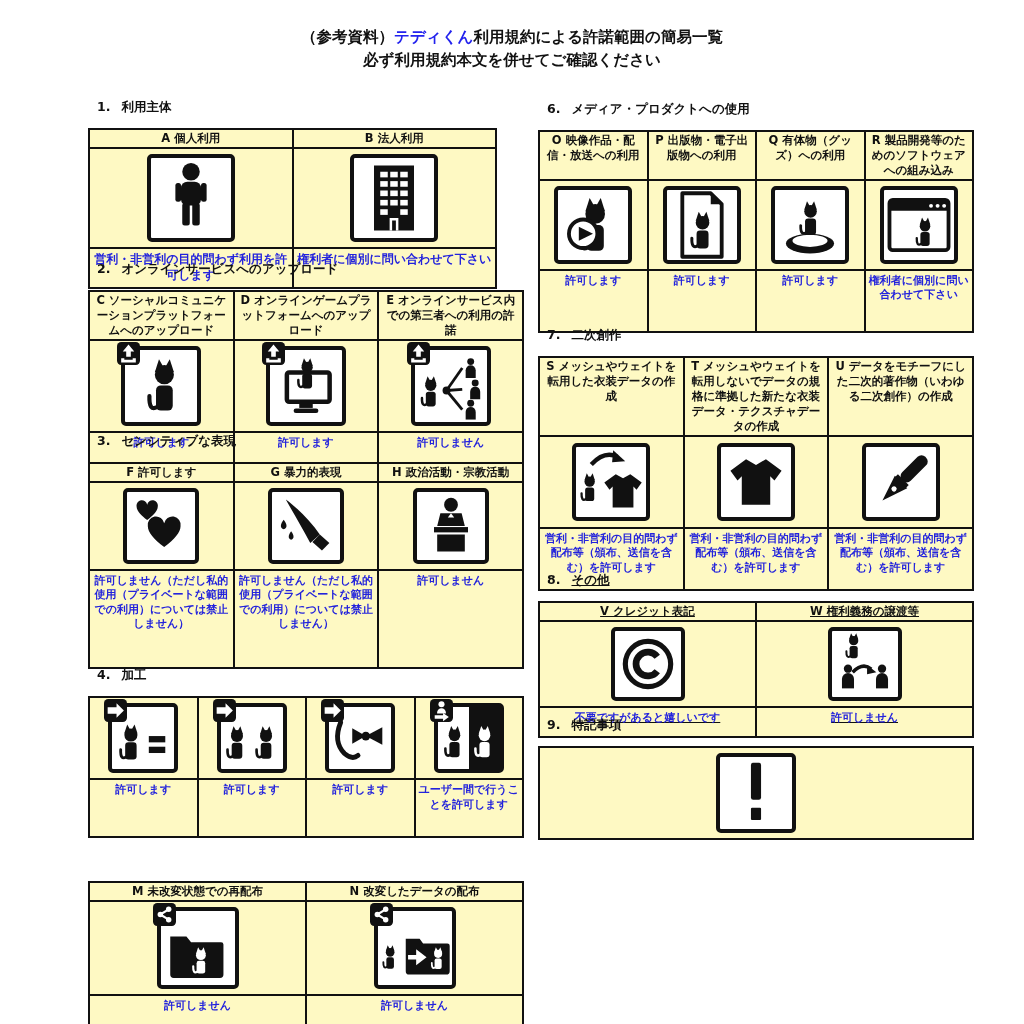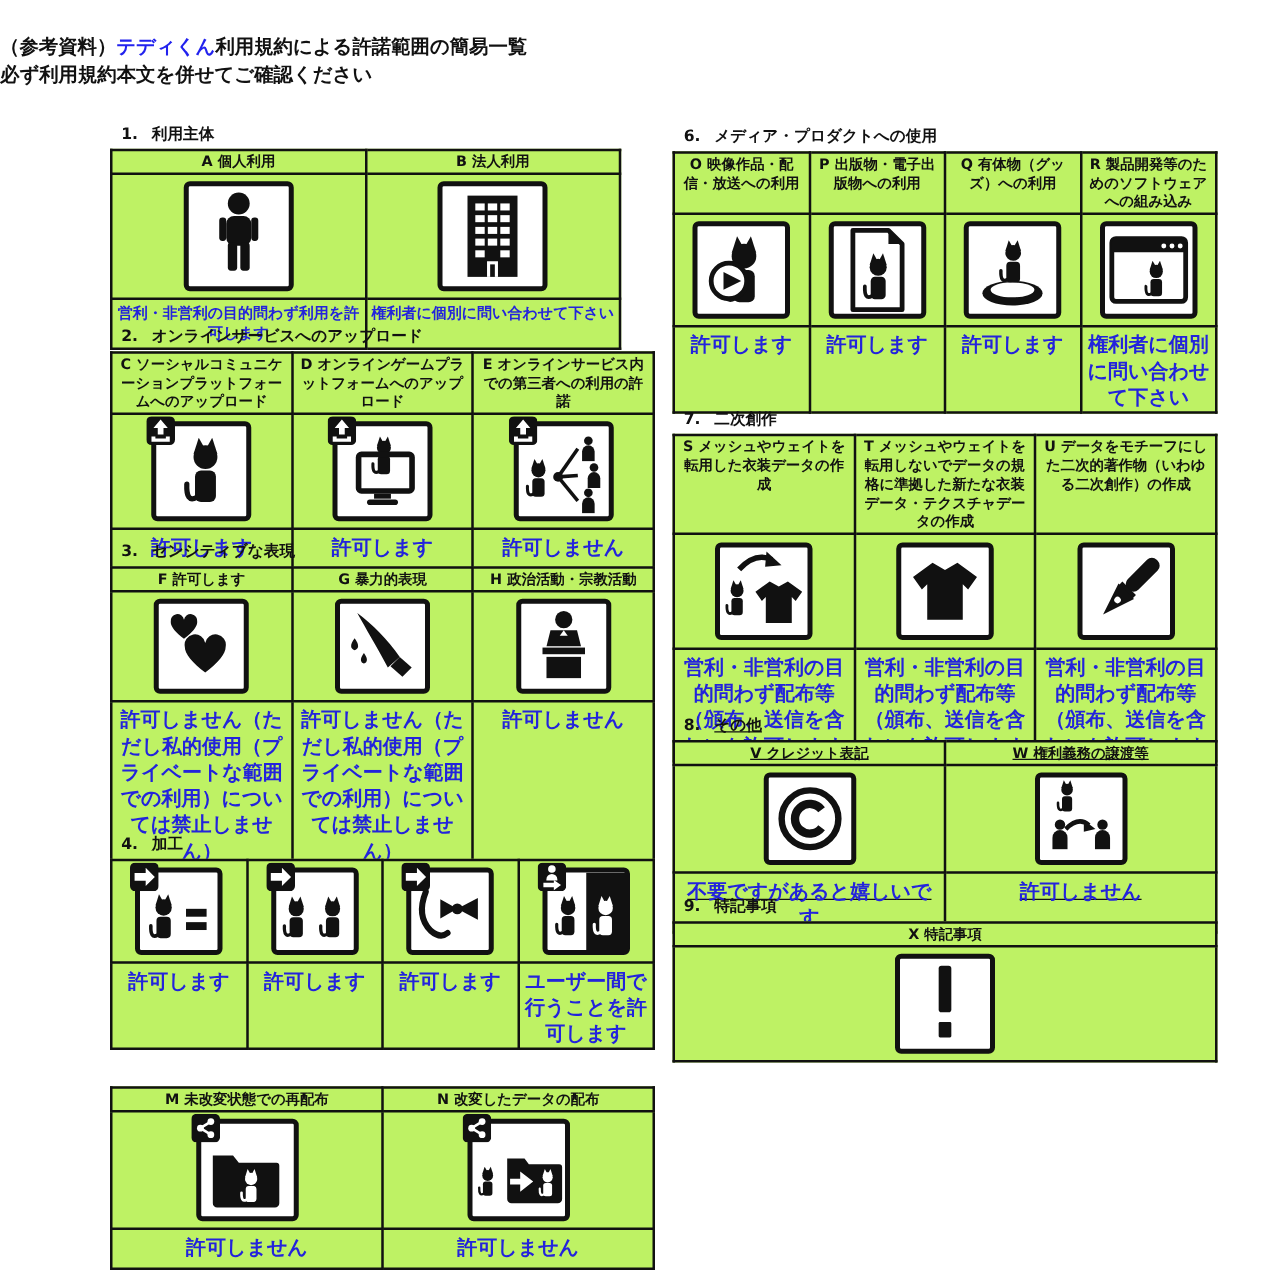--- a/index.html
+++ b/index.html
@@ -8,31 +8,31 @@
     --ink:#111111;
   }
   html,body{margin:0;padding:0;background:#ffffff;}
   .page{
     position:relative;width:1024px;height:1024px;background:#fff;
     font-family:"DejaVu Sans","Liberation Sans",sans-serif;color:var(--ink);
     overflow:hidden;
   }
   .title-wrap{
     position:absolute;top:26px;left:0;width:100%;
-    text-align:left;font-weight:bold;font-size:15.5px;line-height:1.5;
+    text-align:center;font-weight:bold;font-size:15.5px;line-height:1.5;
   }
   .accent{color:var(--blue2);}
   .section{position:absolute;}
   .sec-title{font-weight:bold;font-size:12.5px;margin-bottom:3px;}
   .sec-num{display:inline-block;margin-left:9px;margin-right:11px;}
-  table.tbl{border-collapse:collapse;width:100%;table-layout:fixed;background:#bef264;}
+  table.tbl{border-collapse:collapse;width:100%;table-layout:fixed;background:#fef9c3;margin-top:12px;}
   .tbl th,.tbl td{border:2px solid var(--ink);text-align:center;vertical-align:top;padding:1px 3px;}
   .tbl th{font-size:11.5px;font-weight:bold;line-height:1.3;}
   td.ico{vertical-align:middle;}
-  td.txt{color:var(--blue);font-weight:bold;font-size:16px;line-height:1.32;padding-top:3px;}
+  td.txt{color:var(--blue);font-weight:bold;font-size:11px;line-height:1.32;padding-top:3px;}
   .pict{position:relative;margin:4px auto;border:4px solid var(--ink);border-radius:5px;background:#fff;}
   .pict svg{color:var(--ink);fill:var(--ink);}
   .pict svg.body{position:absolute;inset:0;width:100%;height:100%;}
   .pict svg.badge{position:absolute;left:-8px;top:-8px;width:23px;height:23px;}
   
   .sec-1{left:88px;top:99px;width:409px;}   .sec-1 td.ico{height:92px}.sec-1 td.txt{height:34px;font-size:12px}.sec-1 .pict{width:80px;height:80px}
   .sec-2{left:88px;top:261px;width:436px;}  .sec-2 td.ico{height:88px}.sec-2 td.txt{height:26px}.sec-2 .pict{width:72px;height:72px}
   .sec-3{left:88px;top:433px;width:436px;}  .sec-3 td.ico{height:78px}.sec-3 td.txt{height:92px}.sec-3 .pict{width:68px;height:68px}
   .sec-4{left:88px;top:667px;width:436px;}  .sec-4 td.ico{height:74px}.sec-4 td.txt{height:52px}.sec-4 .pict{width:62px;height:62px}
   .sec-5{left:88px;top:869px;width:436px;}  .sec-5 td.ico{height:84px}.sec-5 td.txt{height:26px}.sec-5 .pict{width:74px;height:74px}
@@ -518,23 +518,20 @@
         <td class="txt">許可しません</td>
       </tr>
     </tbody>
       </table>
   </div>
 
   <div class="section sec-9">
     <div class="sec-title"><span class="sec-num">9.</span><span>特記事項</span></div>
     <table class="tbl">
       <tbody>
-          <tr>
-        <th>X 特記事項</th>
-      </tr>
       <tr>
         <td class="ico">
               <div class="pict">
           <svg class="body" viewBox="0 0 64 64">
                   <rect x="27.5" y="5" width="9" height="33" rx="2"></rect>
                   <rect x="27.5" y="45" width="9" height="11" rx="1"></rect>
                 </svg>
         </div>
             </td>
       </tr>

